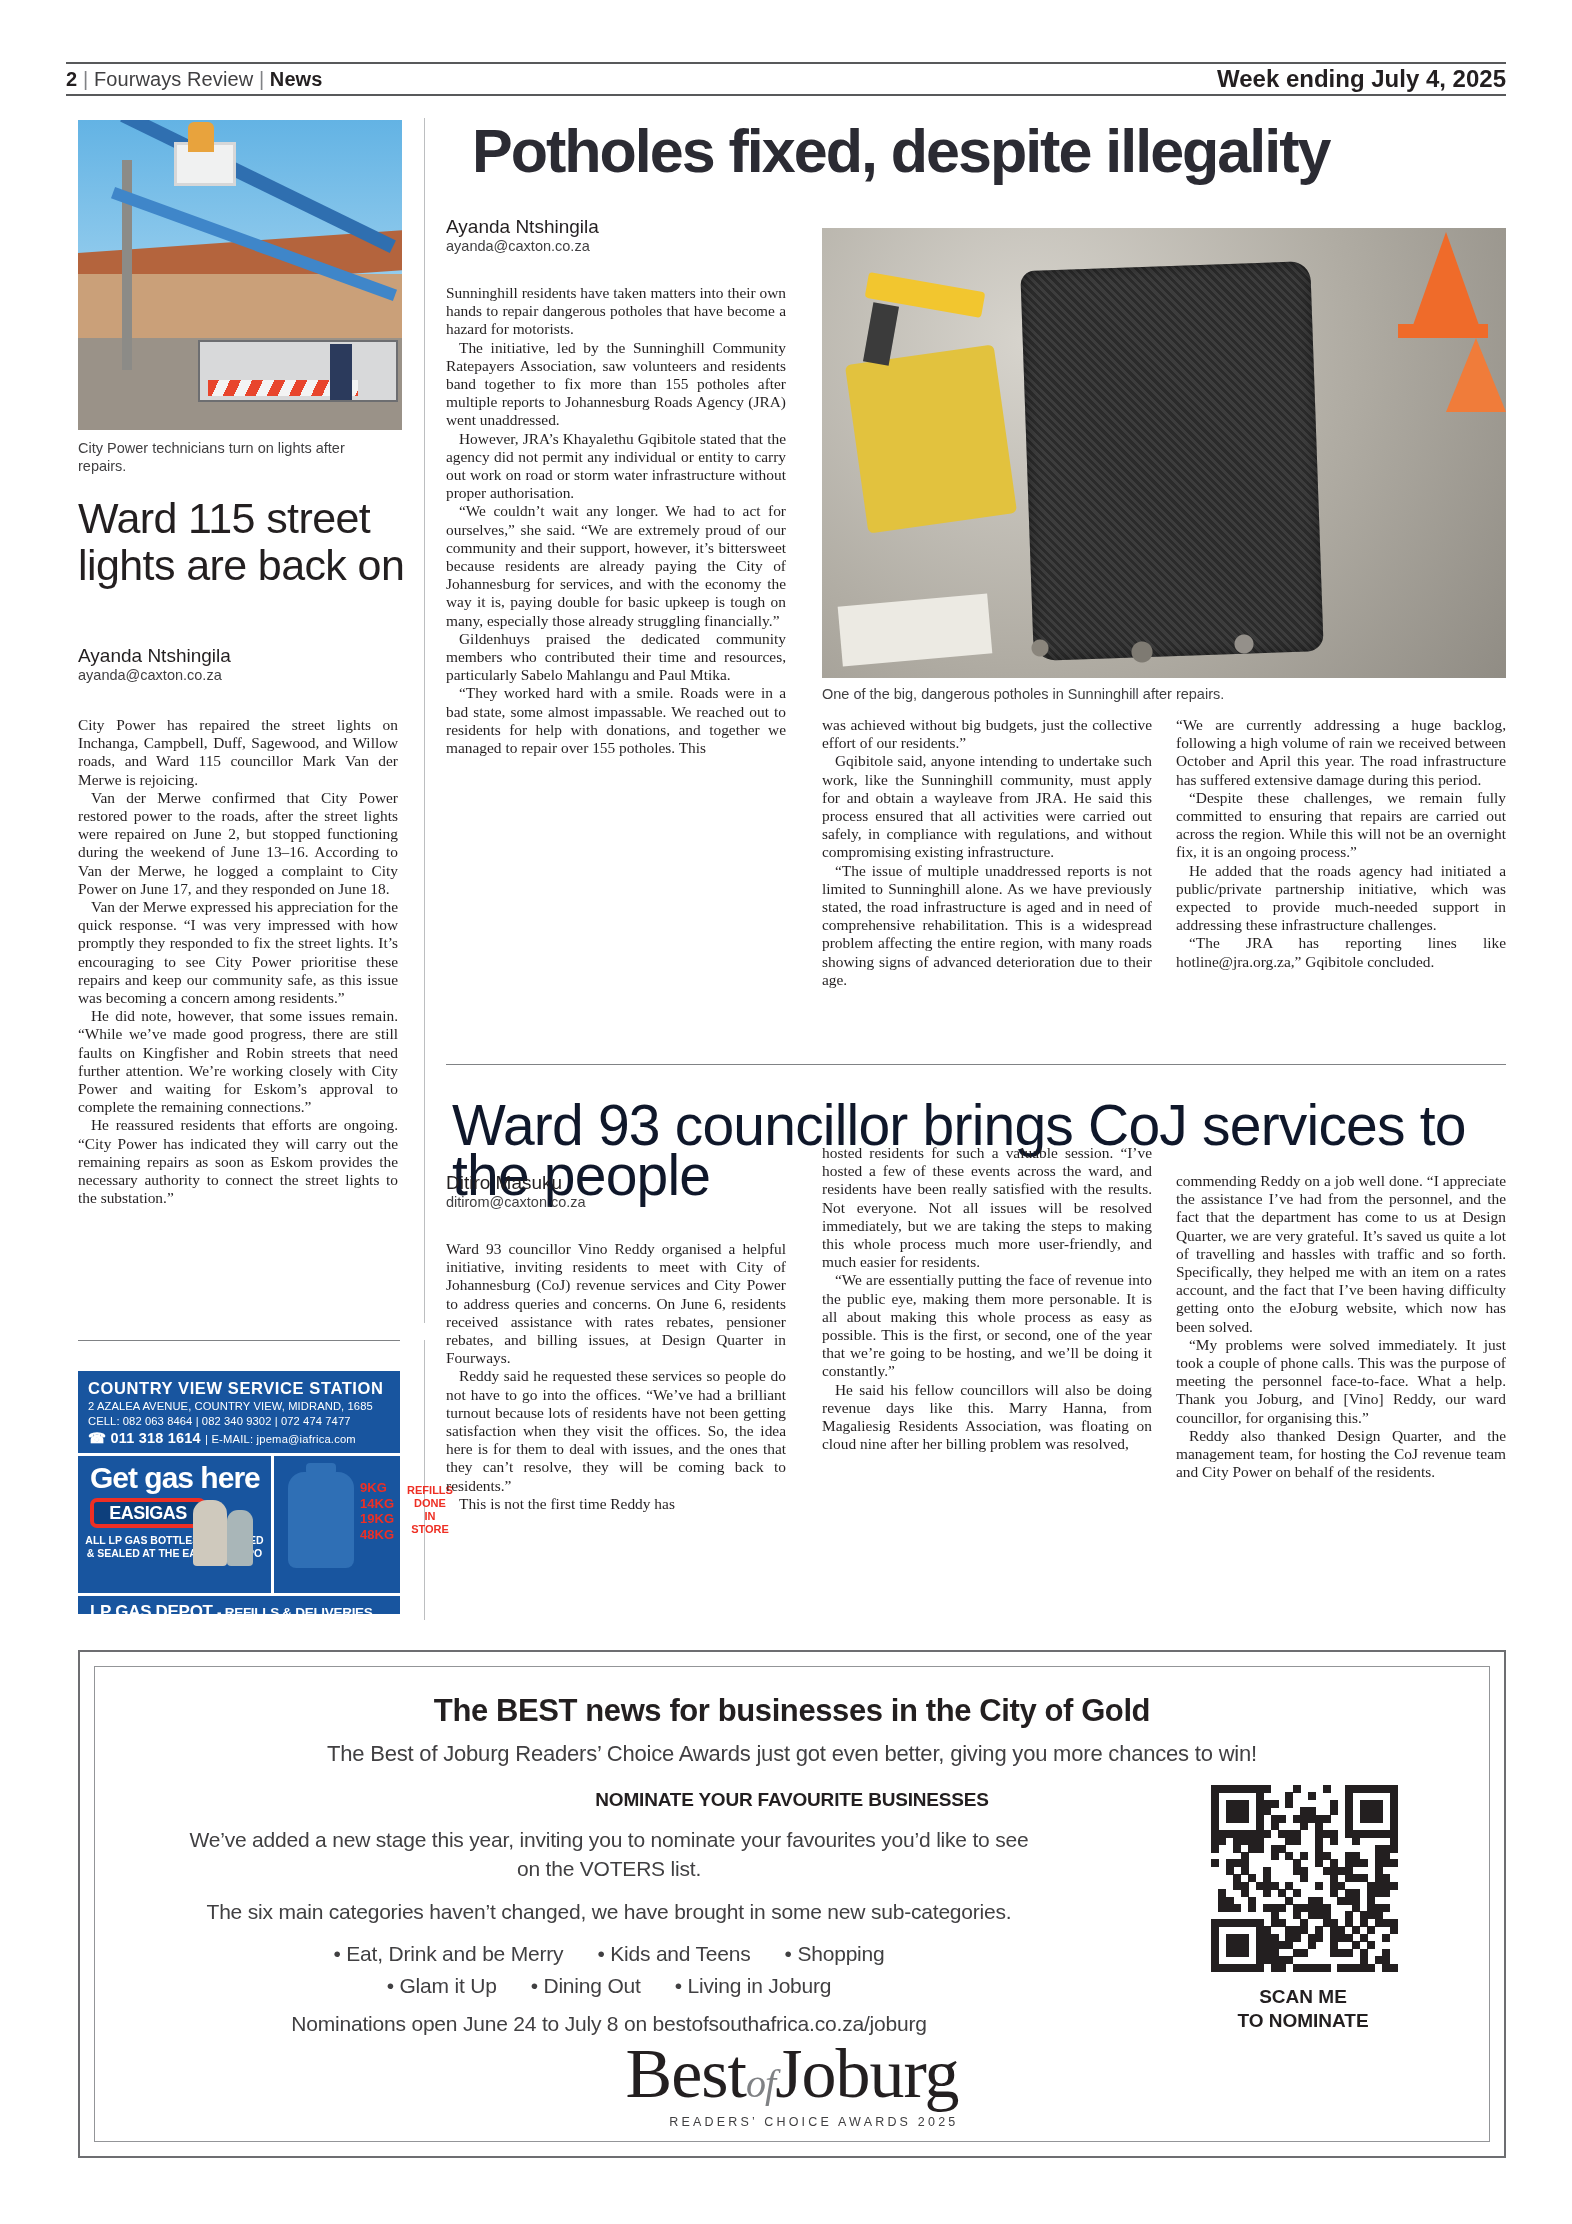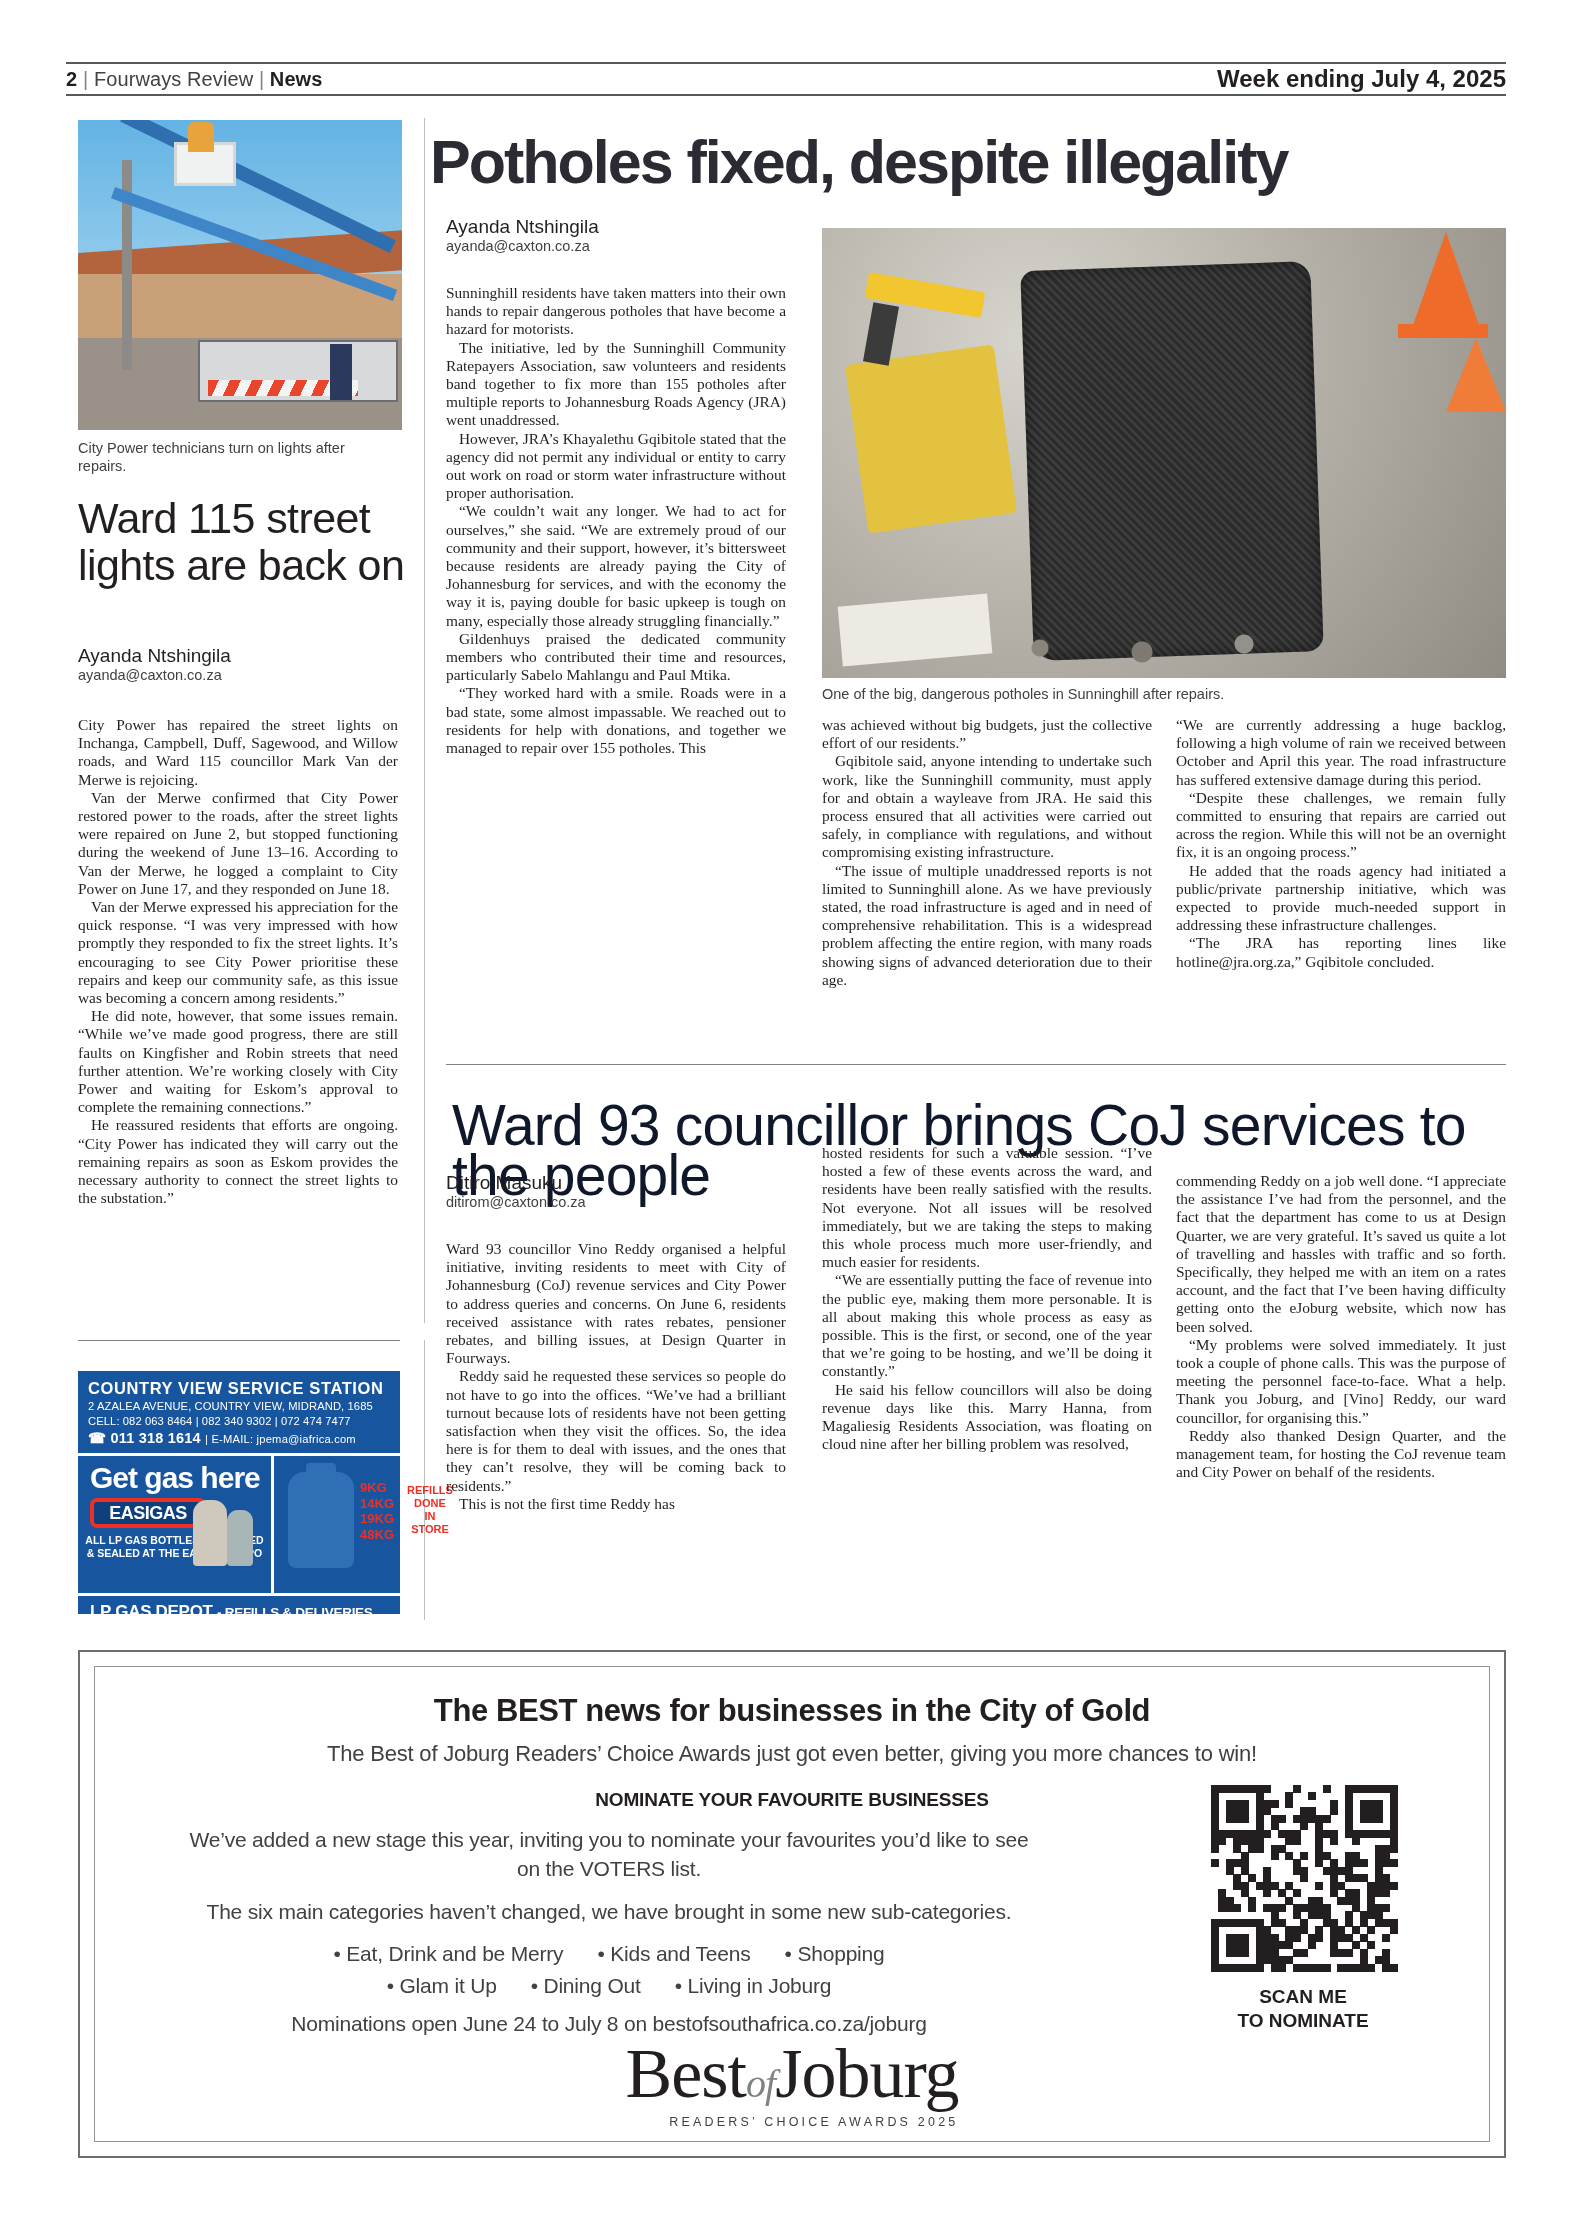--- a/index.html
+++ b/index.html
@@ -261,21 +261,21 @@
         </div>
       </div>
     </div>
 
     <div class="foot">
       <span>LP GAS DEPOT</span>
       <span class="thin">- REFILLS &amp; DELIVERIES</span>
     </div>
   </div>
 
-  <div class="kicker-head" style="position:absolute; left:430px; top:120px; width:1060px;margin-top:11px;">Potholes fixed, despite illegality</div>
+  <div class="kicker-head" style="position:absolute; left:472px; top:120px; width:1060px;">Potholes fixed, despite illegality</div>
 
   <div style="position:absolute; left:446px; top:216px; width:300px;">
     <div class="byline-name">Ayanda Ntshingila</div>
     <div class="byline-mail">ayanda@caxton.co.za</div>
   </div>
 
   <div class="body-serif" id="lead-col1" style="position:absolute; left:446px; top:284px; width:340px;">
       <p class="first">Sunninghill residents have taken matters into their own hands to repair dangerous potholes that have become a hazard for motorists.</p>
       <p>The initiative, led by the Sunninghill Community Ratepayers Association, saw volunteers and residents band together to fix more than 155 potholes after multiple reports to Johannesburg Roads Agency (JRA) went unaddressed.</p>
       <p>However, JRA’s Khayalethu Gqibitole stated that the agency did not permit any individual or entity to carry out work on road or storm water infrastructure without proper authorisation.</p>

